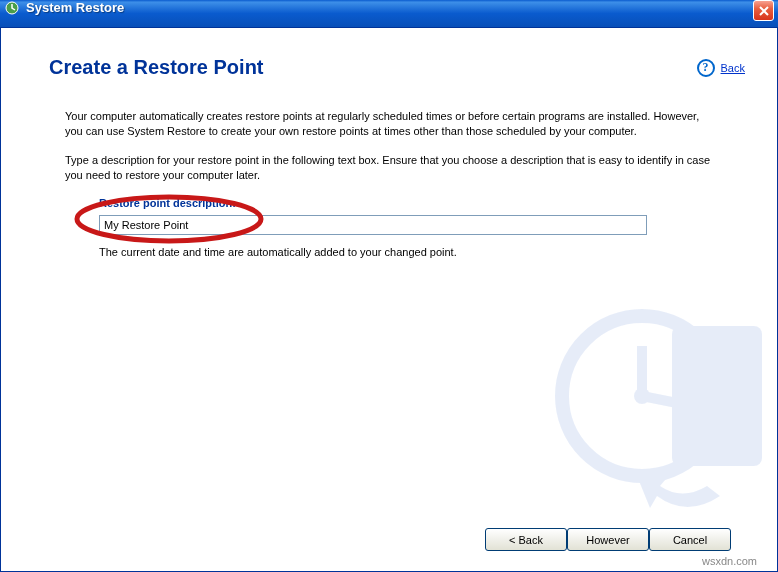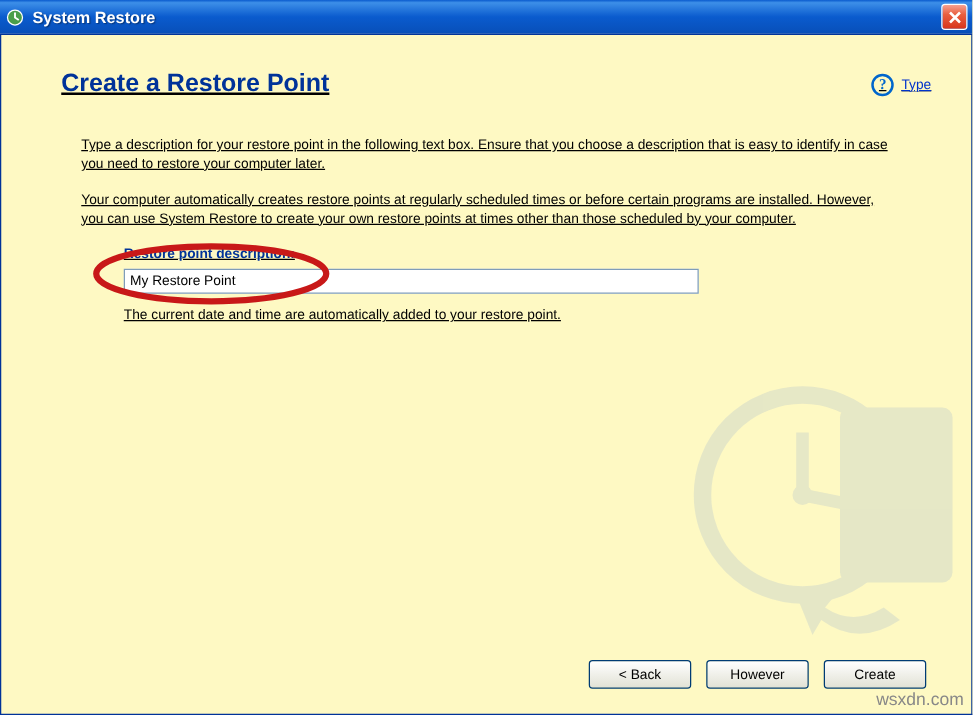--- a/index.html
+++ b/index.html
@@ -9,21 +9,20 @@
       background: #ece9d8;
       width: 778px;
       height: 572px;
       overflow: hidden;
       position: relative;
     }
     .titlebar {
       background: linear-gradient(to bottom, #0a5bce 0%, #3d8fe8 8%, #0a5bce 50%, #084fb8 100%);
       height: 28px;
       display: flex;
-      align-items: center;
       padding: 0 4px;
       color: #fff;
       font-size: 13px;
       font-weight: bold;
       border-bottom: 1px solid #003399;
     }
     .titlebar .app-icon {
       width: 16px; height: 16px;
       margin-right: 6px;
       display: inline-block;
@@ -37,26 +36,25 @@
       color: #fff;
       font-weight: bold;
       font-size: 13px;
       display: flex;
       align-items: center;
       justify-content: center;
       cursor: pointer;
       font-family: Arial;
     }
     .window-body {
-      background: #fef9c3;
+      background: #ffffff;
       height: 544px;
       position: relative;
       border: 1px solid #003399;
       border-top: none;
-      text-decoration: underline;
     }
     .header-row {
       display: flex;
       align-items: center;
       justify-content: space-between;
       padding: 28px 32px 12px 48px;
     }
     .page-title {
       color: #003399;
       font-size: 20px;
@@ -88,21 +86,21 @@
       font-weight: bold;
       margin-left: 34px;
       margin-bottom: 4px;
     }
     .input-row {
       margin-left: 34px;
       margin-bottom: 10px;
       position: relative;
     }
     .desc-input {
-      width: 460px;
+      width: 548px;
       height: 20px;
       border: 1px solid #7f9db9;
       padding: 2px 4px;
       font-family: Tahoma, Arial, sans-serif;
       font-size: 11px;
     }
     .red-ellipse {
       position: absolute;
       left: -30px;
       top: -24px;
@@ -112,40 +110,39 @@
     .watermark {
       position: absolute;
       right: 5px;
       bottom: 55px;
       opacity: 0.16;
       pointer-events: none;
     }
     .button-row {
       position: absolute;
       bottom: 20px;
-      right: 36px;
-      display: flex;
-      gap: 12px;
+      right: 46px;
+      display: flex;
     }
     .xp-btn {
       min-width: 82px;
       height: 23px;
       background: linear-gradient(to bottom, #fff 0%, #f0f0ea 50%, #e2e2d5 100%);
       border: 1px solid #003c74;
       border-radius: 3px;
       font-family: Tahoma, Arial, sans-serif;
       font-size: 11px;
       cursor: pointer;
       padding: 0 10px;
     }
     .url-mark {
       position: absolute;
-      bottom: 4px; right: 6px;
+      bottom: 4px; right: 20px;
       color: #888;
-      font-size: 14px;
+      font-size: 11px;
     }
   </style>
 </head>
 <body>
 
 <div class="titlebar">
   <span class="app-icon">
     <svg width="16" height="16" viewBox="0 0 16 16">
       <circle cx="8" cy="8" r="6" fill="#4a9e4a" stroke="#fff" stroke-width="1"></circle>
       <path d="M8 4 L8 8 L11 10" stroke="#fff" stroke-width="1.5" fill="none"></path>
@@ -158,48 +155,48 @@
     </svg>
   </div>
 </div>
 
 <div class="window-body">
 
   <div class="header-row">
     <div class="page-title">Create a Restore Point</div>
     <div class="help-area">
       <span class="help-icon">?</span>
-      <span class="help-link">Type</span>
+      <span class="help-link">Back</span>
     </div>
   </div>
 
   <div class="content">
+    <div class="para">Your computer automatically creates restore points at regularly scheduled times or before certain programs are installed. However, you can use System Restore to create your own restore points at times other than those scheduled by your computer.</div>
     <div class="para">Type a description for your restore point in the following text box. Ensure that you choose a description that is easy to identify in case you need to restore your computer later.</div>
-    <div class="para">Your computer automatically creates restore points at regularly scheduled times or before certain programs are installed. However, you can use System Restore to create your own restore points at times other than those scheduled by your computer.</div>
 
     <div class="label-row">Restore point description:</div>
     <div class="input-row">
       <input type="text" class="desc-input" value="My Restore Point" style="">
       <svg class="red-ellipse" width="200" height="56" viewBox="0 0 200 56">
         <ellipse cx="100" cy="28" rx="92" ry="22" fill="none" stroke="#c81818" stroke-width="5"></ellipse>
       </svg>
     </div>
 
-    <div class="note">The current date and time are automatically added to your restore point.</div>
+    <div class="note">The current date and time are automatically added to your changed point.</div>
   </div>
 
   <svg class="watermark" width="230" height="230" viewBox="0 0 230 230">
     <rect x="130" y="40" width="90" height="140" rx="8" fill="#6a8fd8"></rect>
     <circle cx="100" cy="110" r="80" fill="none" stroke="#6a8fd8" stroke-width="14"></circle>
     <circle cx="100" cy="110" r="8" fill="#6a8fd8"></circle>
     <line x1="100" y1="110" x2="100" y2="60" stroke="#6a8fd8" stroke-width="10"></line>
     <line x1="100" y1="110" x2="150" y2="120" stroke="#6a8fd8" stroke-width="10"></line>
     <path d="M 165 200 Q 140 215 118 200 L 128 188 L 95 190 L 108 222 L 115 210 Q 145 232 178 210 Z" fill="#6a8fd8"></path>
   </svg>
 
   <div class="button-row">
     <button class="xp-btn">&lt;  Back</button>
     <button class="xp-btn">However</button>
-    <button class="xp-btn">Create</button>
+    <button class="xp-btn">Cancel</button>
   </div>
 
   <div class="url-mark">wsxdn.com</div>
 </div>
 
 </body></html>

